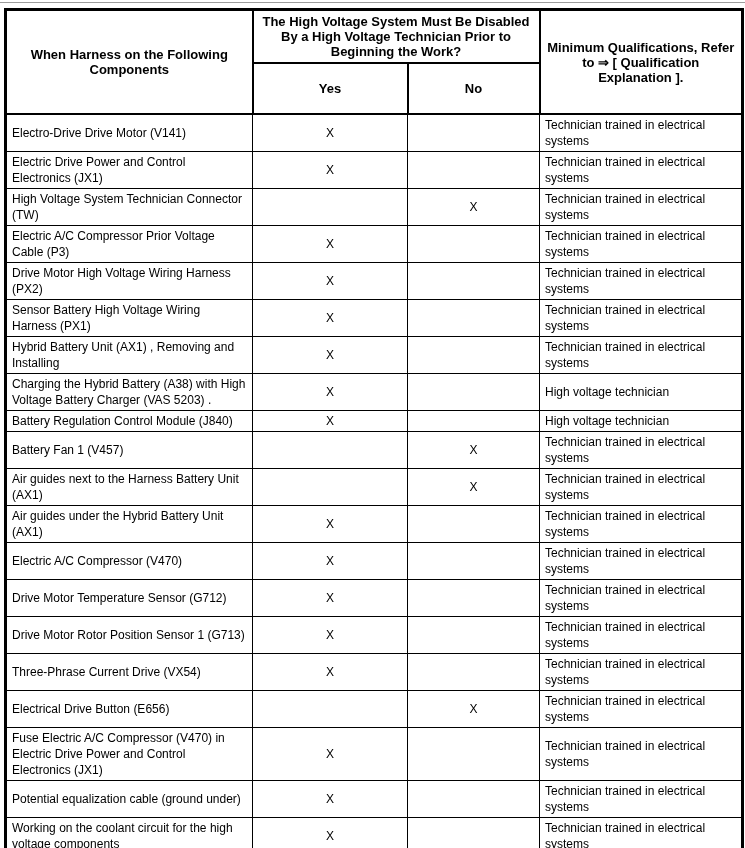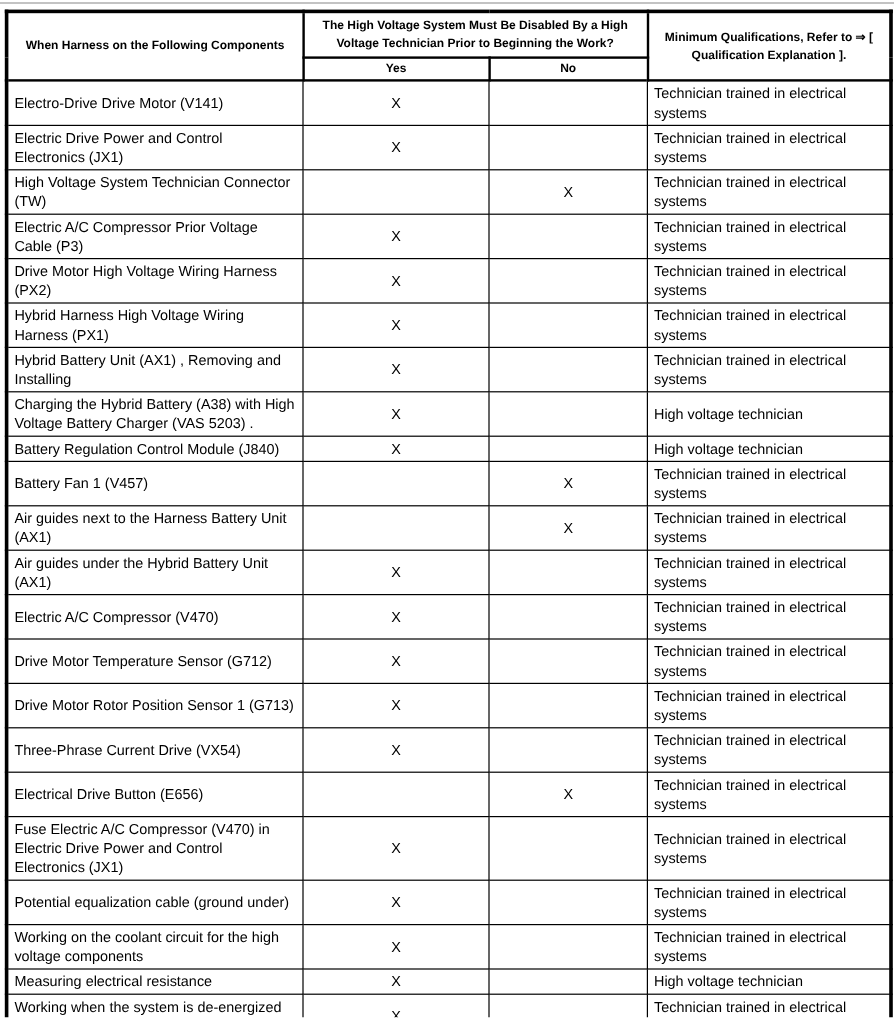--- a/index.html
+++ b/index.html
@@ -26,28 +26,28 @@
     left: 4px;
     width: 737px;
     border-collapse: collapse;
     table-layout: fixed;
     background: #ffffff;
   }
   table.hv-table { border: 3px solid #000; }
   .hv-table th, .hv-table td { border: 1px solid #000; }
   .hv-table thead th {
     border-width: 2px;
-    font-size: 10px;
+    font-size: 13px;
     font-weight: bold;
     line-height: 15px;
     text-align: center;
     vertical-align: middle;
     padding: 3px 6px;
   }
-  .hv-table thead tr.subhead th { padding: 1px 4px; margin-left: 28px; }
+  .hv-table thead tr.subhead th { padding: 17px 4px; margin-left: 28px; }
   .hv-table tbody td {
     font-size: 12px;
     font-weight: normal;
     line-height: 16px;
     vertical-align: middle;
     padding: 2px 5px;
   }
   .hv-table tbody td.mark { text-align: center; }
   col.c-component { width: 247px; }
   col.c-yes { width: 155px; }
@@ -108,21 +108,21 @@
     </tr>
 
     <tr>
       <td>Drive Motor High Voltage Wiring Harness (PX2)</td>
       <td class="mark">X</td>
       <td class="mark"></td>
       <td>Technician trained in electrical systems</td>
     </tr>
 
     <tr>
-      <td>Hybrid Harness High Voltage Wiring Harness (PX1)</td>
+      <td>Sensor Battery High Voltage Wiring Harness (PX1)</td>
       <td class="mark">X</td>
       <td class="mark"></td>
       <td>Technician trained in electrical systems</td>
     </tr>
 
     <tr>
       <td>Hybrid Battery Unit (AX1) , Removing and Installing</td>
       <td class="mark">X</td>
       <td class="mark"></td>
       <td>Technician trained in electrical systems</td>

